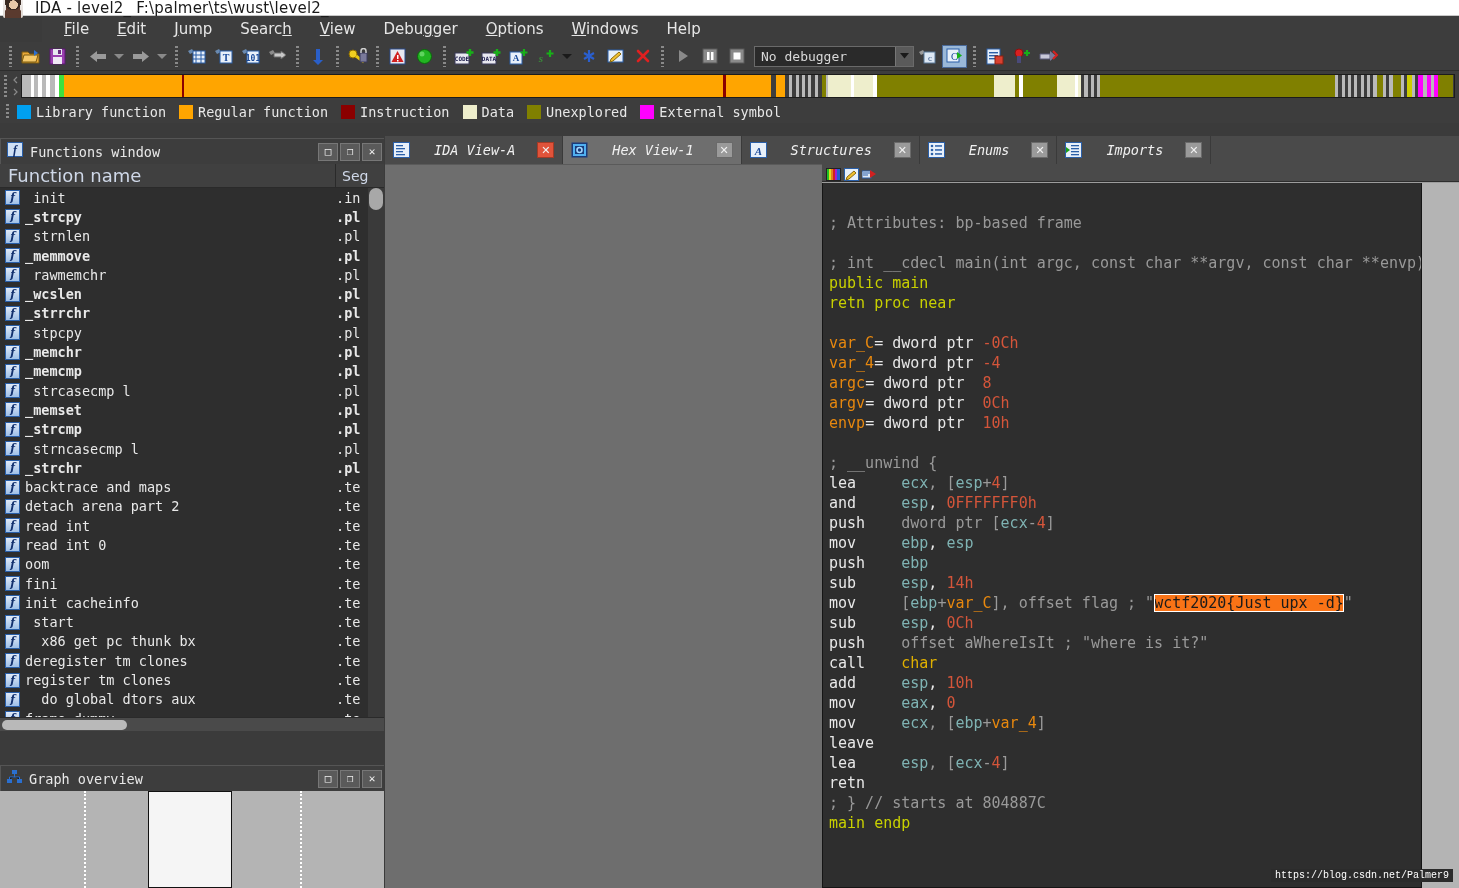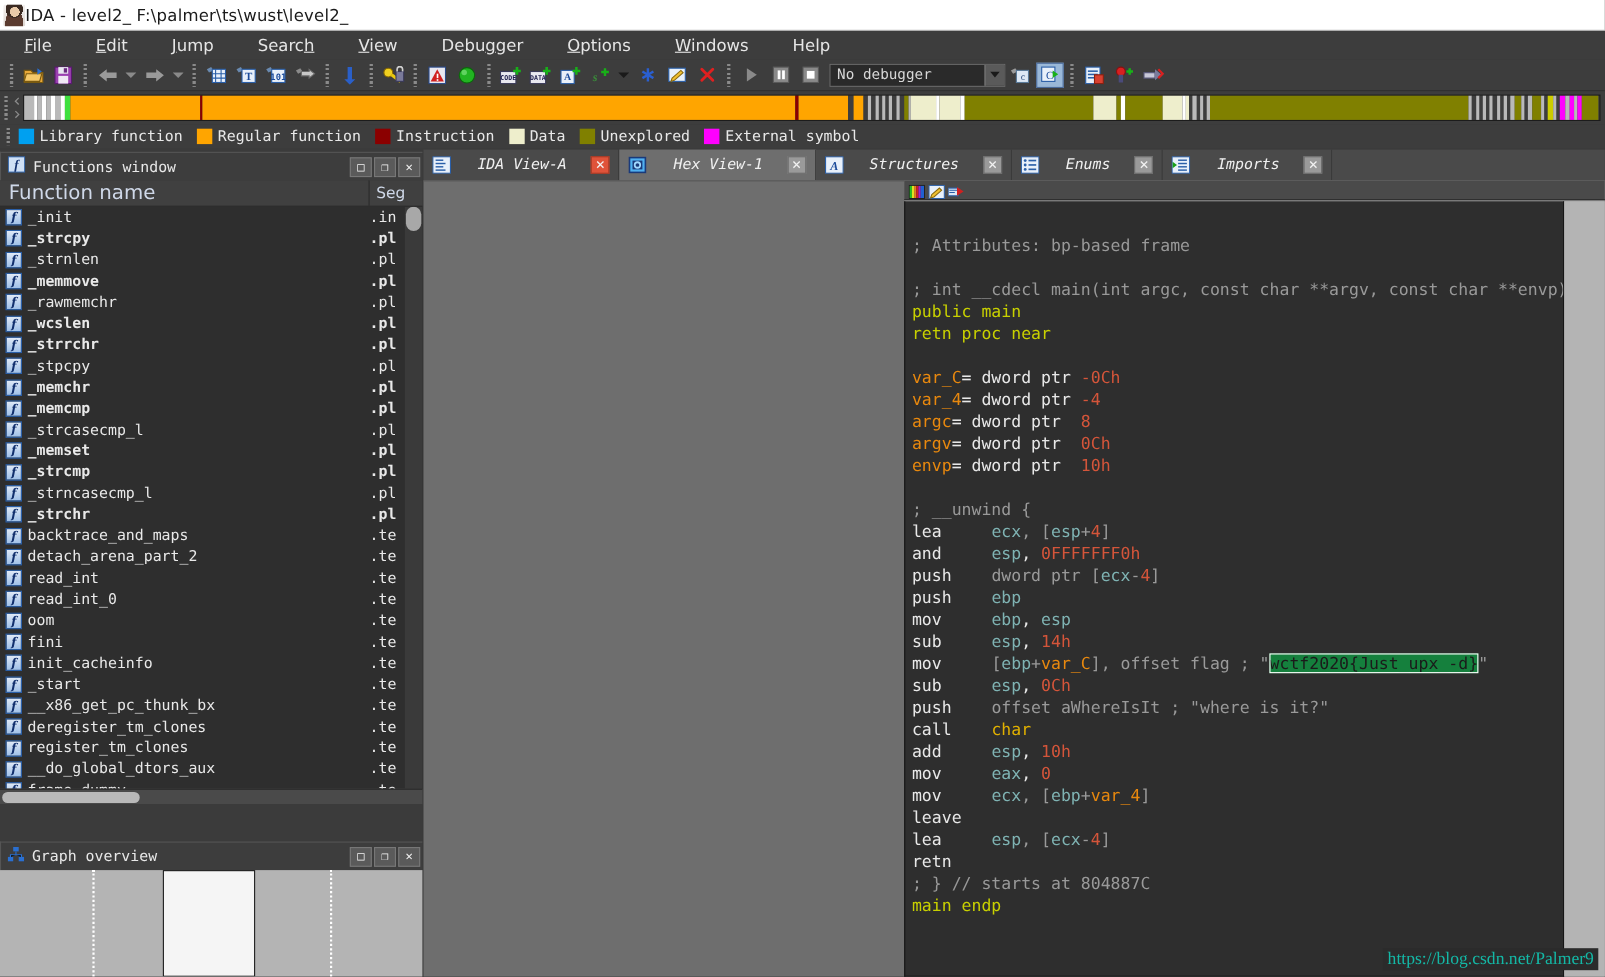--- a/index.html
+++ b/index.html
@@ -6,43 +6,43 @@
   html, body {
     width: 1459px; height: 888px;
     overflow: hidden;
     background: #3b3b3b;
     font-family: "DejaVu Sans Mono", monospace;
   }
   #app { position: relative; width: 1459px; height: 888px; }
 
   
   .titlebar {
-    height: 28px; background: #ffffff;
-    display: flex; align-items: center; gap: 0;
+    height: 16px; background: #ffffff;
+    display: flex; align-items: center; gap: 12px;
     padding-left: 3px;
     border-bottom: 1px solid #c8c8c8;
   }
   .avatar {
     width: 20px; height: 20px; border-radius: 2px;
     background:
       radial-gradient(circle at 52% 34%, #e8c9a8 0 26%, rgba(0,0,0,0) 27%),
       radial-gradient(circle at 50% 22%, #3a2a22 0 42%, rgba(0,0,0,0) 43%),
       radial-gradient(ellipse at 50% 95%, #5a3a2e 0 58%, rgba(0,0,0,0) 59%),
       linear-gradient(#f3f0ee,#ddd6d0);
     position: relative;
   }
   .title-text {
     font-family: "DejaVu Sans", sans-serif;
     font-size: 15px; color: #1a1a1a; letter-spacing: .2px;
   }
 
   
   .menubar {
     height: 26px; background: #3d3d3d;
-    display: flex; align-items: center; padding-left: 8px; gap: 12px;
+    display: flex; align-items: center; padding-left: 8px; gap: 0px; margin-left: 42px;
   }
   .menu-item {
     font-family: "DejaVu Sans", sans-serif;
     font-size: 15px; color: #e6e6e6;
     padding: 2px 14px; cursor: default;
   }
   .menu-item u { text-decoration: underline; }
 
   
   .toolbar {
@@ -236,30 +236,30 @@
   }
   .c-cmt   { color: #999999; }
   .c-kw    { color: #c8d000; }      
   .c-name  { color: #e8880e; }      
   .c-num   { color: #d4553a; }      
   .c-reg   { color: #7fb3b3; }      
   .c-ins   { color: #e8e8e8; }      
   .c-call  { color: #e0b000; }      
   .c-str   { color: #9a9a9a; }      
   .hl {
-    background: #15803d; color: #1b1b1b;
+    background: #f97316; color: #1b1b1b;
     outline: 1px solid #ffffff; outline-offset: -1px;
   }
   .disasm-vscroll {
     position: absolute; right: 0; top: 19px; width: 37px; height: 705px;
     background: #b4b4b4;
   }
   .watermark {
     position: absolute; right: 6px; bottom: 6px;
-    font-family: Liberation Serif, serif; font-size: 16px; color: #14b8a6;
+    font-family: Liberation Mono, monospace; font-size: 10px; color: #ffffff;
     background: #2b2b2b; padding: 1px 4px;
   }
 </style>
 </head>
 <body>
 
 <div id="app">
 
   <div class="titlebar">
     <div class="avatar"></div>
@@ -933,22 +933,22 @@
         <div class="code-line"><span class="c-name">var_C</span><span class="c-ins">= dword ptr </span><span class="c-num">-0Ch</span></div>
         <div class="code-line"><span class="c-name">var_4</span><span class="c-ins">= dword ptr </span><span class="c-num">-4</span></div>
         <div class="code-line"><span class="c-name">argc</span><span class="c-ins">= dword ptr  </span><span class="c-num">8</span></div>
         <div class="code-line"><span class="c-name">argv</span><span class="c-ins">= dword ptr  </span><span class="c-num">0Ch</span></div>
         <div class="code-line"><span class="c-name">envp</span><span class="c-ins">= dword ptr  </span><span class="c-num">10h</span></div>
         <div class="code-line">&nbsp;</div>
         <div class="code-line"><span class="c-cmt">; __unwind {</span></div>
         <div class="code-line"><span class="c-ins">lea     </span><span class="c-reg">ecx</span><span class="c-str">, [</span><span class="c-reg">esp</span><span class="c-str">+</span><span class="c-num">4</span><span class="c-str">]</span></div>
         <div class="code-line"><span class="c-ins">and     </span><span class="c-reg">esp</span><span class="c-ins">, </span><span class="c-num">0FFFFFFF0h</span></div>
         <div class="code-line"><span class="c-ins">push    </span><span class="c-str">dword ptr [</span><span class="c-reg">ecx</span><span class="c-str">-</span><span class="c-num">4</span><span class="c-str">]</span></div>
+        <div class="code-line"><span class="c-ins">mov     </span><span class="c-reg">ebp</span><span class="c-ins">, </span><span class="c-reg">esp</span></div>
         <div class="code-line"><span class="c-ins">push    </span><span class="c-reg">ebp</span></div>
-        <div class="code-line"><span class="c-ins">mov     </span><span class="c-reg">ebp</span><span class="c-ins">, </span><span class="c-reg">esp</span></div>
         <div class="code-line"><span class="c-ins">sub     </span><span class="c-reg">esp</span><span class="c-ins">, </span><span class="c-num">14h</span></div>
         <div class="code-line"><span class="c-ins">mov     </span><span class="c-str">[</span><span class="c-reg">ebp</span><span class="c-str">+</span><span class="c-name">var_C</span><span class="c-str">], offset flag </span><span class="c-cmt">; </span><span class="c-str">"</span><span class="hl">wctf2020{Just_upx_-d}</span><span class="c-str">"</span></div>
         <div class="code-line"><span class="c-ins">sub     </span><span class="c-reg">esp</span><span class="c-ins">, </span><span class="c-num">0Ch</span></div>
         <div class="code-line"><span class="c-ins">push    </span><span class="c-str">offset aWhereIsIt </span><span class="c-cmt">; </span><span class="c-str">"where is it?"</span></div>
         <div class="code-line"><span class="c-ins">call    </span><span class="c-call">char</span></div>
         <div class="code-line"><span class="c-ins">add     </span><span class="c-reg">esp</span><span class="c-ins">, </span><span class="c-num">10h</span></div>
         <div class="code-line"><span class="c-ins">mov     </span><span class="c-reg">eax</span><span class="c-ins">, </span><span class="c-num">0</span></div>
         <div class="code-line"><span class="c-ins">mov     </span><span class="c-reg">ecx</span><span class="c-str">, [</span><span class="c-reg">ebp</span><span class="c-str">+</span><span class="c-name">var_4</span><span class="c-str">]</span></div>
         <div class="code-line"><span class="c-ins">leave</span></div>
         <div class="code-line"><span class="c-ins">lea     </span><span class="c-reg">esp</span><span class="c-str">, [</span><span class="c-reg">ecx</span><span class="c-str">-</span><span class="c-num">4</span><span class="c-str">]</span></div>

